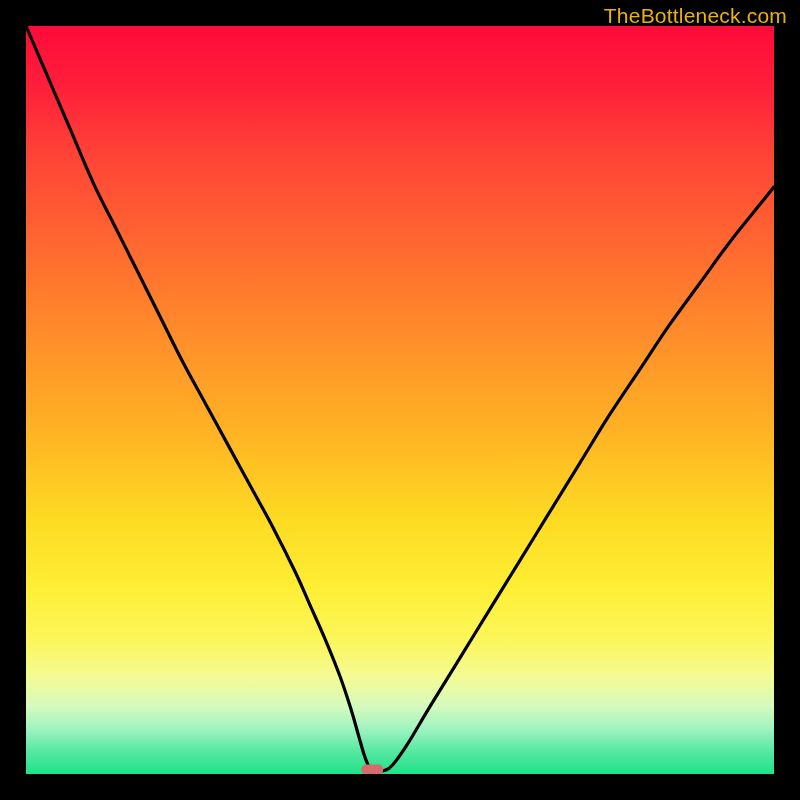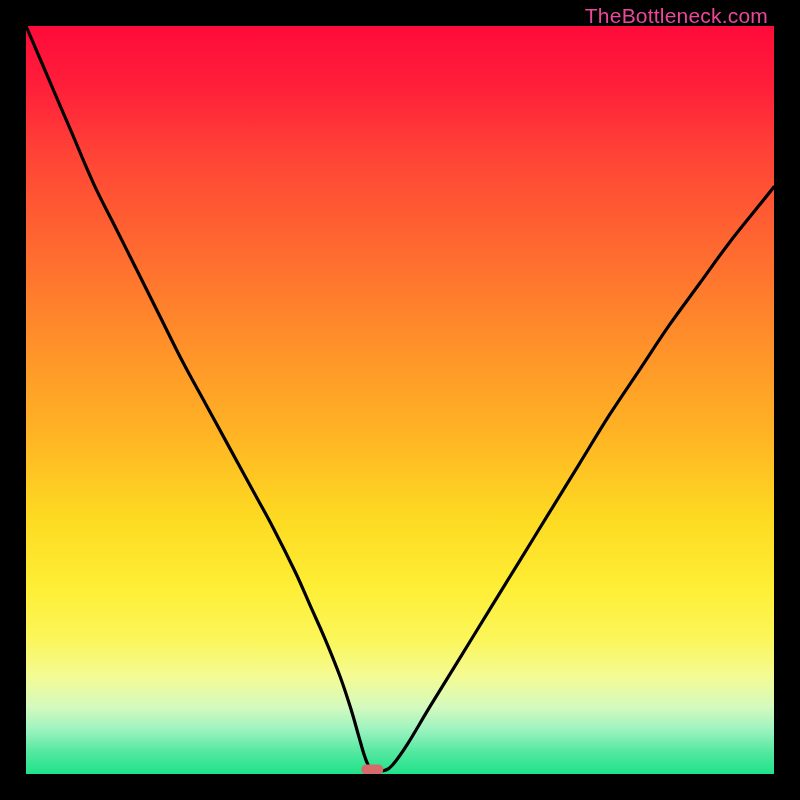--- a/index.html
+++ b/index.html
@@ -35,24 +35,24 @@
   .curve-svg {
     position: absolute;
     left: 0;
     top: 0;
     width: 748px;
     height: 748px;
   }
   .watermark {
     position: absolute;
     top: 4px;
-    right: 32px;
+    right: 13px;
     font-family: Arial, Helvetica, sans-serif;
     font-size: 21px;
-    color: #ec4899;
+    color: #eab308;
     font-weight: 400;
     letter-spacing: 0.2px;
   }
 </style>
 </head>
 <body>
 
 <div class="frame">
   <div class="plot-area">
     <svg class="curve-svg" viewBox="0 0 748 748" preserveAspectRatio="none">

